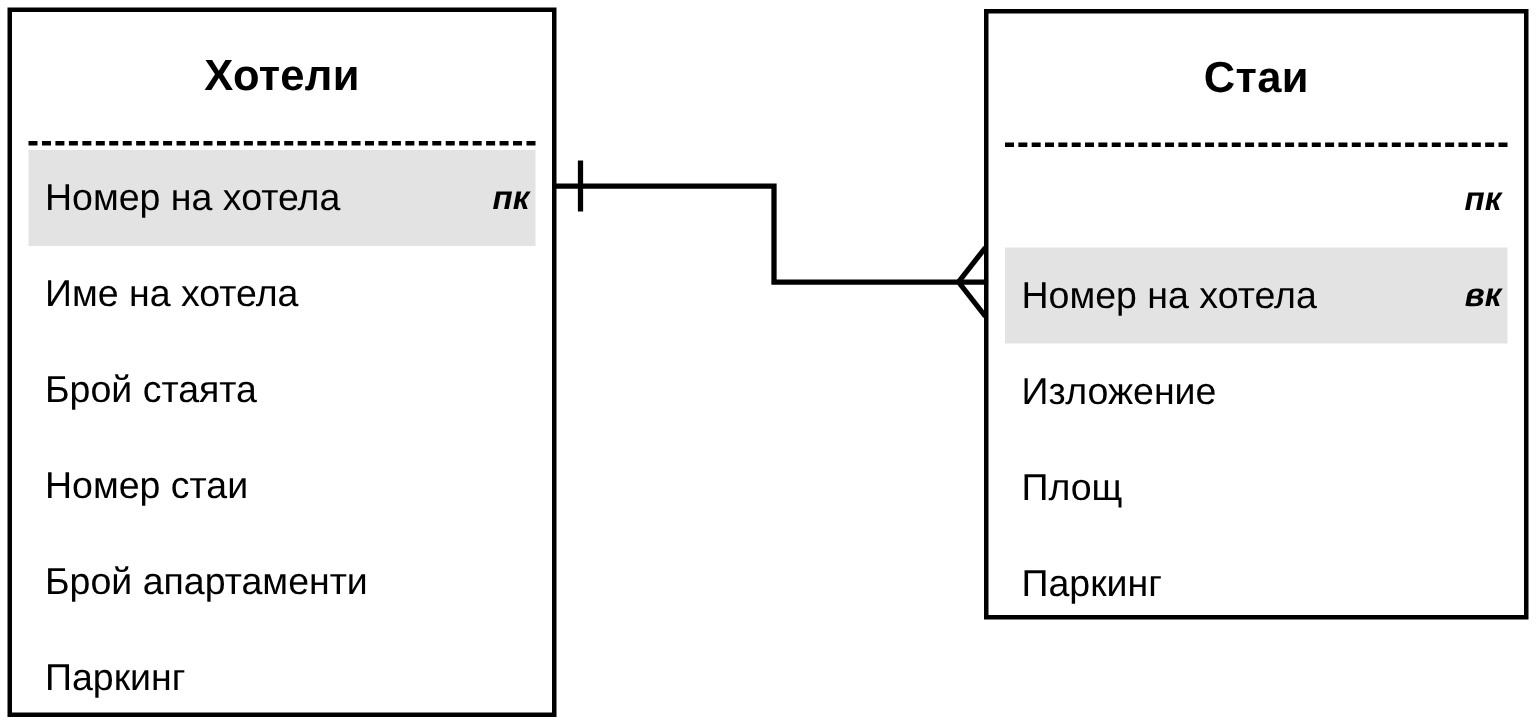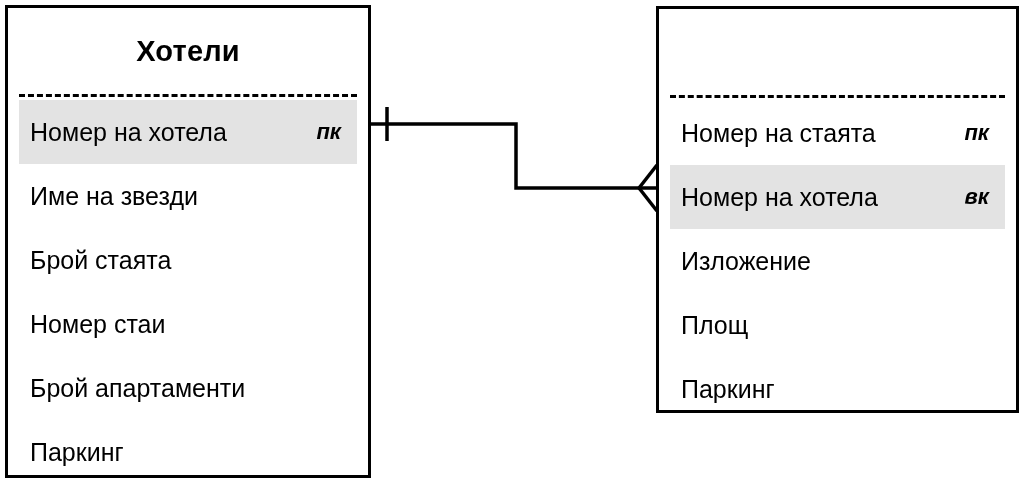--- a/index.html
+++ b/index.html
@@ -69,21 +69,21 @@
     top: 92px;
   }
 
   .attr-row {
     position: relative;
     box-sizing: border-box;
     height: 64px;
     display: flex;
     align-items: center;
     margin: 0 11px;
-    padding: 0 14px 0 11px;
+    padding: 0 2px 0 11px;
   }
   .attr-row.highlighted {
     background: #e3e3e3;
   }
   .attr-name {
     font-size: 25px;
     color: #000000;
     white-space: nowrap;
   }
   .attr-key {
@@ -115,21 +115,21 @@
     <div class="entity-title">Хотели</div>
     <div class="entity-divider"></div>
     <div class="attr-list">
 
       <div class="attr-row highlighted">
         <span class="attr-name">Номер на хотела</span>
         <span class="attr-key">пк</span>
       </div>
 
       <div class="attr-row">
-        <span class="attr-name">Име на звезди</span>
+        <span class="attr-name">Име на хотела</span>
         <span class="attr-key"></span>
       </div>
 
       <div class="attr-row">
         <span class="attr-name">Брой стаята</span>
         <span class="attr-key"></span>
       </div>
 
       <div class="attr-row">
         <span class="attr-name">Номер стаи</span>
@@ -143,25 +143,25 @@
 
       <div class="attr-row">
         <span class="attr-name">Паркинг</span>
         <span class="attr-key"></span>
       </div>
 
     </div>
   </div>
 
   <div class="entity" id="entity-rooms">
+    <div class="entity-title">Стаи</div>
     <div class="entity-divider"></div>
     <div class="attr-list">
 
       <div class="attr-row">
-        <span class="attr-name">Номер на стаята</span>
         <span class="attr-key">пк</span>
       </div>
 
       <div class="attr-row highlighted">
         <span class="attr-name">Номер на хотела</span>
         <span class="attr-key">вк</span>
       </div>
 
       <div class="attr-row">
         <span class="attr-name">Изложение</span>

